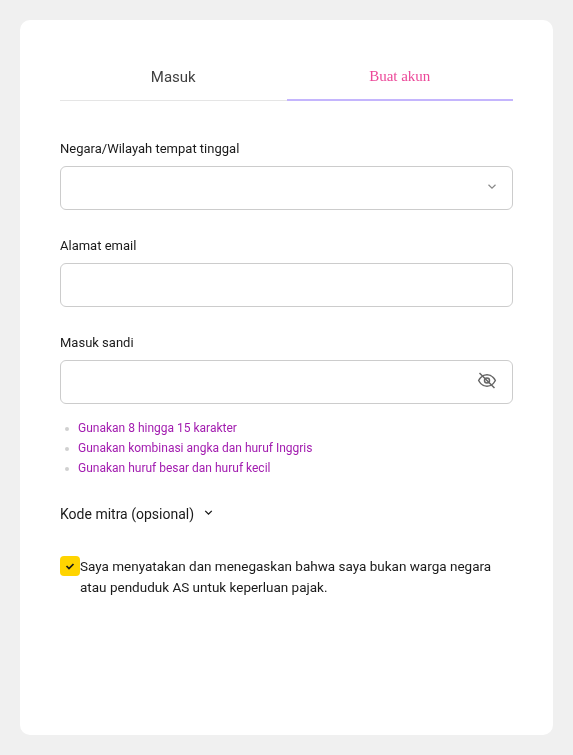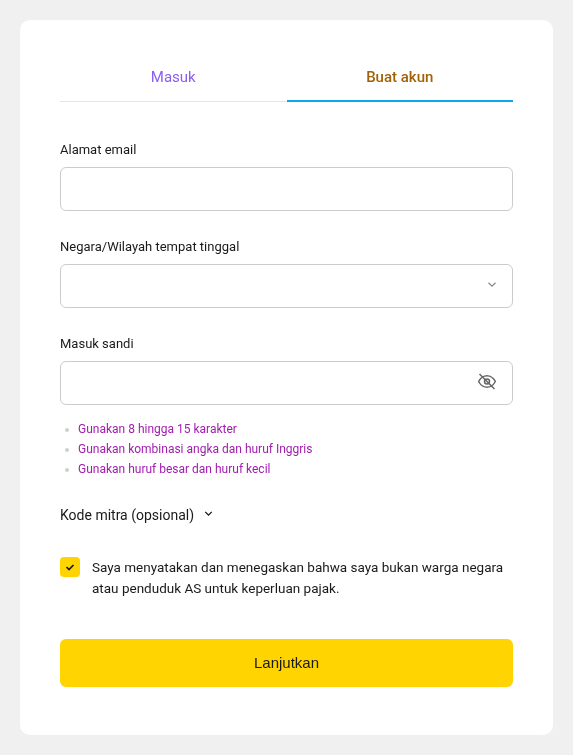--- a/index.html
+++ b/index.html
@@ -21,25 +21,26 @@
   margin-bottom: 40px;
 }
 .tab {
   flex: 1;
   text-align: center;
   padding: 18px 0 14px 0;
   font-size: 15px;
   border-bottom: 1px solid #e5e5e5;
   cursor: pointer;
 }
-.tab.inactive { color: #8b5cf6; }
+.tab.inactive { color: #404040; }
 .tab.active {
-  color: #a16207;
-  border-bottom: 2px solid #0ea5e9;
+  color: #ec4899;
+  border-bottom: 2px solid #c4b5fd;
   font-weight: 500;
+  font-family: Liberation Serif, serif;
 }
 .field { margin-bottom: 28px; }
 .field-label {
   font-size: 13px;
   color: #1a1a1a;
   margin-bottom: 10px;
   display: block;
 }
 .input, .select {
   width: 100%;
@@ -93,21 +94,20 @@
   display: flex;
   align-items: flex-start;
   gap: 8px;
   margin: 20px 0 34px 0;
   cursor: pointer;
 }
 .partner-row span { font-size: 14px; color: #1a1a1a; }
 .checkbox-row {
   display: flex;
   align-items: flex-start;
-  gap: 12px;
   margin-bottom: 40px;
 }
 .checkbox {
   width: 20px;
   height: 20px;
   background: #ffd400;
   border-radius: 4px;
   flex-shrink: 0;
   display: flex;
   align-items: center;
@@ -132,37 +132,37 @@
 }
 </style>
 </head>
 <body>
 
 <div class="card">
 
   <div class="tabs">
     <div class="tab inactive">Masuk</div>
     <div class="tab active">Buat akun</div>
-  </div>
-
-  <div class="field">
-    <label class="field-label">Alamat email</label>
-    <input class="input" type="email" value="" style="">
   </div>
 
   <div class="field">
     <label class="field-label">Negara/Wilayah tempat tinggal</label>
     <div class="select-wrap">
       <div class="select"></div>
       <span class="chev">
         <svg width="14" height="14" viewBox="0 0 24 24" fill="none" stroke="#888" stroke-width="2">
             <polyline points="6 9 12 15 18 9"></polyline>
           </svg>
       </span>
     </div>
+  </div>
+
+  <div class="field">
+    <label class="field-label">Alamat email</label>
+    <input class="input" type="email" value="" style="">
   </div>
 
   <div class="field">
     <label class="field-label">Masuk sandi</label>
     <div class="password-wrap">
       <input class="input" type="password" value="" style="">
       <button class="eye-btn">
         <span>
           <svg width="20" height="20" viewBox="0 0 24 24" fill="none" stroke="#666" stroke-width="1.8">
             <path d="M2 12s3.5-7 10-7 10 7 10 7-3.5 7-10 7S2 12 2 12z"></path>
@@ -190,15 +190,14 @@
 
   <div class="checkbox-row">
     <div class="checkbox">
       <svg width="12" height="12" viewBox="0 0 24 24" fill="none" stroke="#1a1a1a" stroke-width="3.5">
           <polyline points="5 12 10 17 19 8"></polyline>
         </svg>
     </div>
     <div class="checkbox-label">Saya menyatakan dan menegaskan bahwa saya bukan warga negara atau penduduk AS untuk keperluan pajak.</div>
   </div>
 
-  <button class="submit-btn">Lanjutkan</button>
 
 </div>
 
 </body></html>

